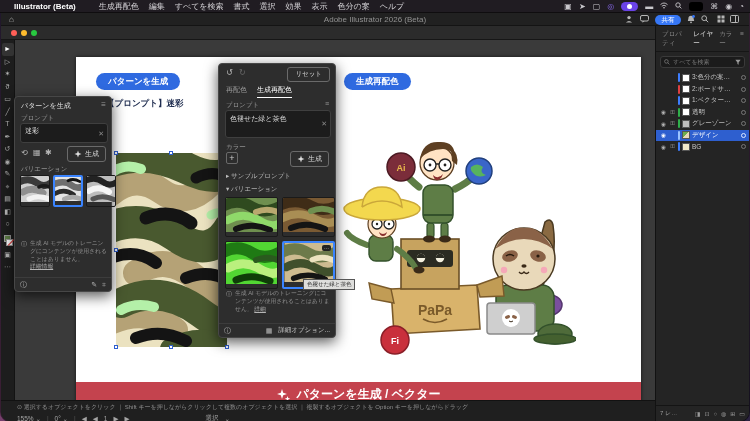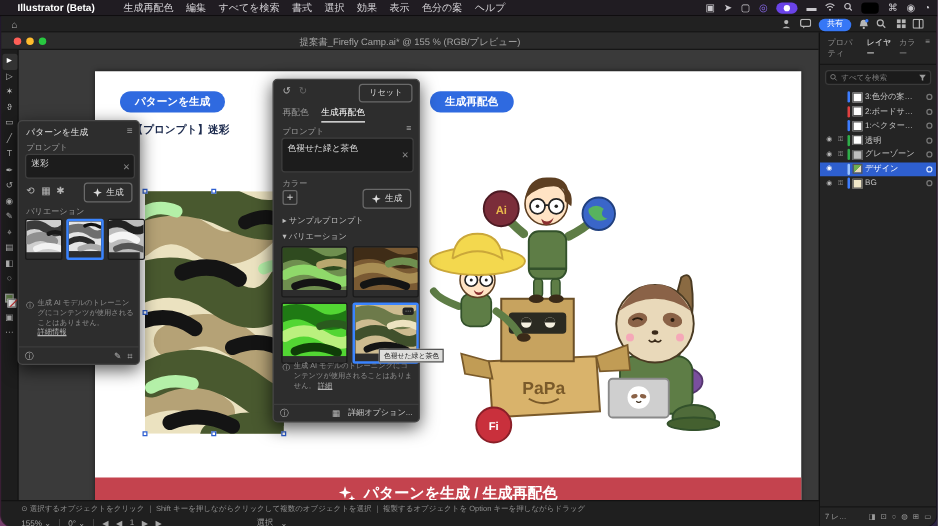--- a/index.html
+++ b/index.html
@@ -128,20 +128,21 @@
     <span class="pill-dark"></span>
     <span class="mico">⌘</span>
     <span class="mico">◉</span>
     <span class="mico">◔</span>
   </div>
 
   <div class="window">
 
     <div class="appheader">
       <span class="hico" style="left:8px;">⌂</span>
+      <span class="title">Adobe Illustrator 2026 (Beta)</span>
       <span class="hico" style="right:116px;">
         <svg width="8" height="8" viewBox="0 0 8 8">
             <circle cx="4" cy="2.6" r="1.7" fill="#b5b5b5"></circle>
             <path d="M0.8,7.6 Q4,4.6 7.2,7.6" fill="#b5b5b5"></path>
           </svg>
       </span>
       <span class="hico" style="right:100px;">
         <svg width="9" height="8" viewBox="0 0 9 8">
             <rect x="0.5" y="0.5" width="8" height="5.5" rx="1.5" fill="none" stroke="#b5b5b5"></rect>
             <path d="M2.5,6 L2.5,7.8 L4.5,6" fill="#b5b5b5"></path>
@@ -174,21 +175,20 @@
             <rect x="0.5" y="0.5" width="8" height="7" rx="1" fill="none" stroke="#b5b5b5"></rect>
             <line x1="5.5" y1="0.5" x2="5.5" y2="7.5" stroke="#b5b5b5"></line>
           </svg>
       </span>
     </div>
 
     <div class="docbar">
       <span class="tl" style="left:10px;background:#ff5f57;"></span>
       <span class="tl" style="left:20px;background:#febc2e;"></span>
       <span class="tl" style="left:30px;background:#28c840;"></span>
-      <span class="doctitle">提案書_Firefly Camp.ai* @ 155 % (RGB/プレビュー)</span>
     </div>
 
     <div class="toolbar">
       <div class="tool sel">►</div>
       <div class="tool">▷</div>
       <div class="tool">✶</div>
       <div class="tool">ϑ</div>
       <div class="tool">▭</div>
       <div class="tool">╱</div>
       <div class="tool">T</div>
@@ -328,21 +328,21 @@
             <circle cx="56" cy="213" r="14" fill="#c9303c" stroke="#8a1f28" stroke-width="1.5"></circle>
             <text x="56" y="217" font-size="9" font-weight="bold" fill="#fff" text-anchor="middle">Fi</text>
           </svg>
         </div>
 
         <div class="banner">
           <svg width="14" height="14" viewBox="0 0 14 14">
             <path d="M5,1 L6.2,4.8 L10,6 L6.2,7.2 L5,11 L3.8,7.2 L0,6 L3.8,4.8 Z" fill="#fff"></path>
             <path d="M10.5,8 L11.2,10 L13.2,10.7 L11.2,11.4 L10.5,13.4 L9.8,11.4 L7.8,10.7 L9.8,10 Z" fill="#fff"></path>
           </svg>
-          <span>パターンを生成 / 生成再配色</span>
+          <span>パターンを生成 / ベクター</span>
         </div>
       </div>
     </div>
 
     <div class="panel" style="left:13px;top:83px;width:98px;height:196px;">
       <div class="abs" style="left:6px;top:4px;font-size:7px;color:#e2e2e2;">パターンを生成</div>
       <div class="abs" style="right:5px;top:3px;color:#9a9a9a;font-size:8px;">≡</div>
       <div class="abs plabel" style="left:6px;top:17px;">プロンプト</div>
       <div class="pinput abs" style="left:5px;top:26px;width:88px;height:20px;padding:2px 10px 2px 4px;">
         <span>迷彩</span>

